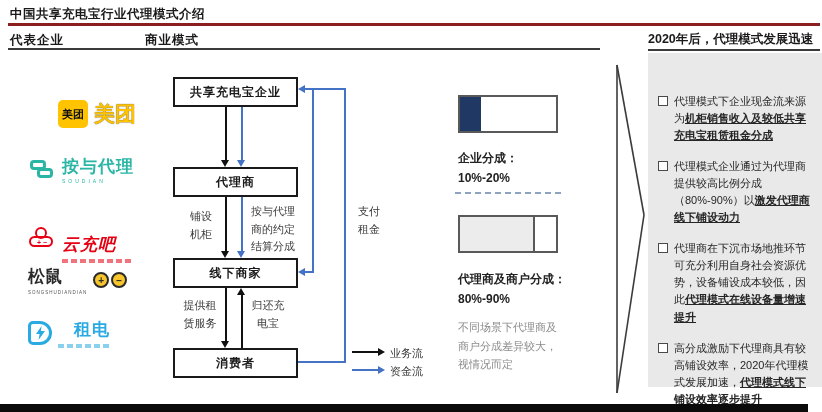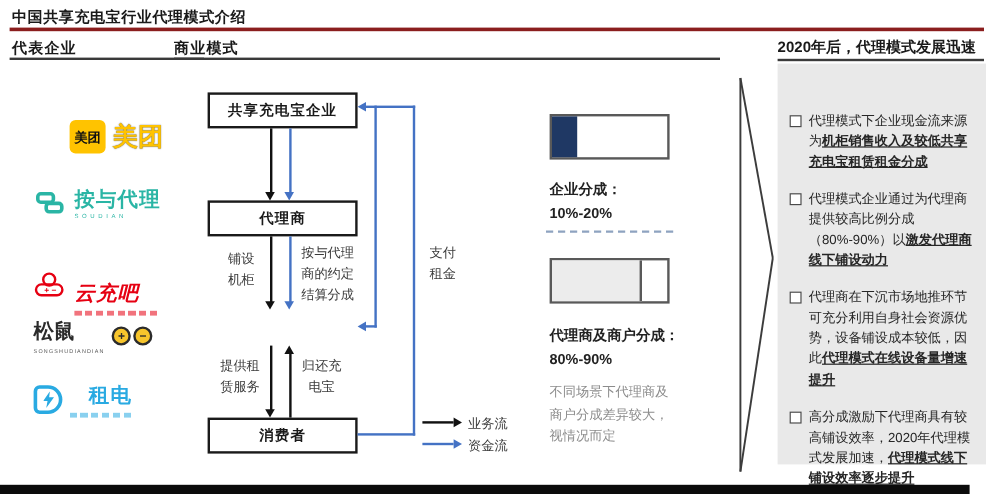--- a/index.html
+++ b/index.html
@@ -126,20 +126,21 @@
         <span class="zd-bolt"></span>
       </div>
     <div>
       <div class="zd-name">租电</div>
       <div class="tagline" style="color:#29aae2;width:52px;"></div>
     </div>
   </div>
 
   <div class="node" style="top:77px;">共享充电宝企业</div>
   <div class="node" style="top:167px;">代理商</div>
+  <div class="node" style="top:258px;">线下商家</div>
   <div class="node" style="top:348px;">消费者</div>
 
   <div class="vl" style="left:225px;top:107px;height:54px;"></div>
   <div class="tri down" style="left:221px;top:160px;"></div>
   <div class="vl" style="left:225px;top:197px;height:55px;"></div>
   <div class="tri down" style="left:221px;top:251px;"></div>
   <div class="vl" style="left:225px;top:288px;height:54px;"></div>
   <div class="tri down" style="left:221px;top:341px;"></div>
   <div class="vl" style="left:241px;top:294px;height:54px;"></div>
   <div class="tri up" style="left:237px;top:288px;"></div>

